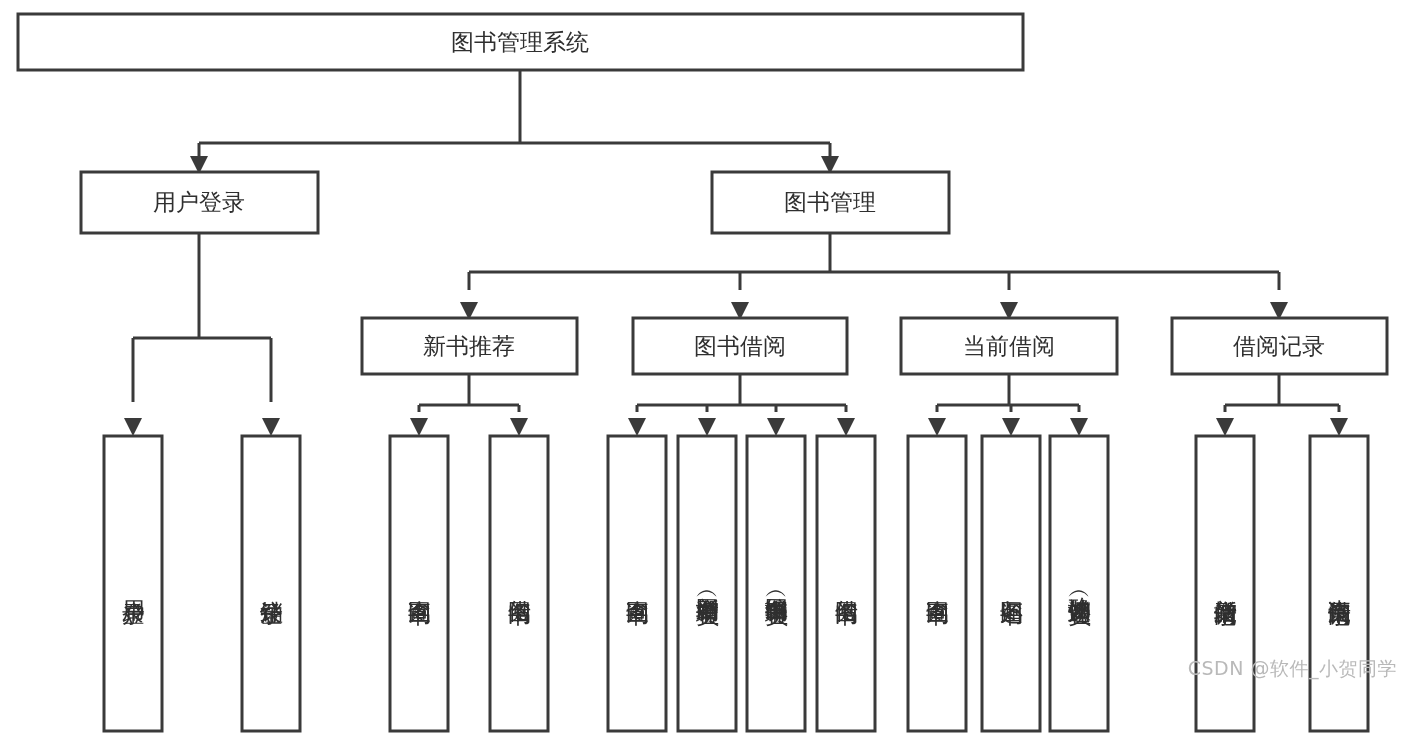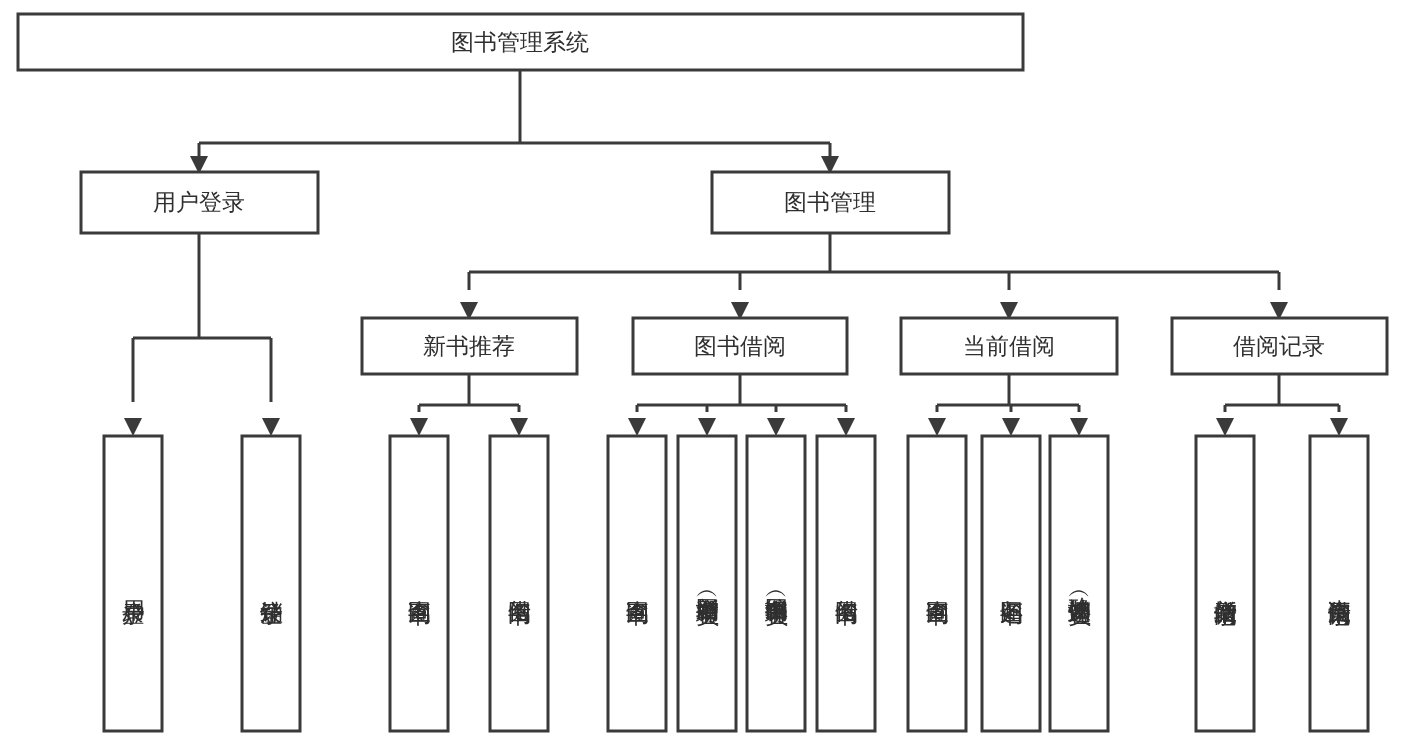--- a/index.html
+++ b/index.html
@@ -165,14 +165,15 @@
   <div class="vlabel" style="left:747px;top:436px;width:58px;height:295px;">编辑图书（管理员）</div>
   <div class="vlabel" style="left:817px;top:436px;width:58px;height:295px;">借阅图书</div>
 
   <div class="vlabel" style="left:908px;top:436px;width:58px;height:295px;">查询图书</div>
   <div class="vlabel" style="left:982px;top:436px;width:58px;height:295px;">归还图书</div>
   <div class="vlabel" style="left:1050px;top:436px;width:58px;height:295px;">确认归还（管理员）</div>
 
   <div class="vlabel" style="left:1196px;top:436px;width:58px;height:295px;">新增借阅记录</div>
   <div class="vlabel" style="left:1310px;top:436px;width:58px;height:295px;">查询借阅记录</div>
 
+  <div class="watermark">CSDN @软件_小贺同学</div>
 
 </div>
 
 </body></html>

